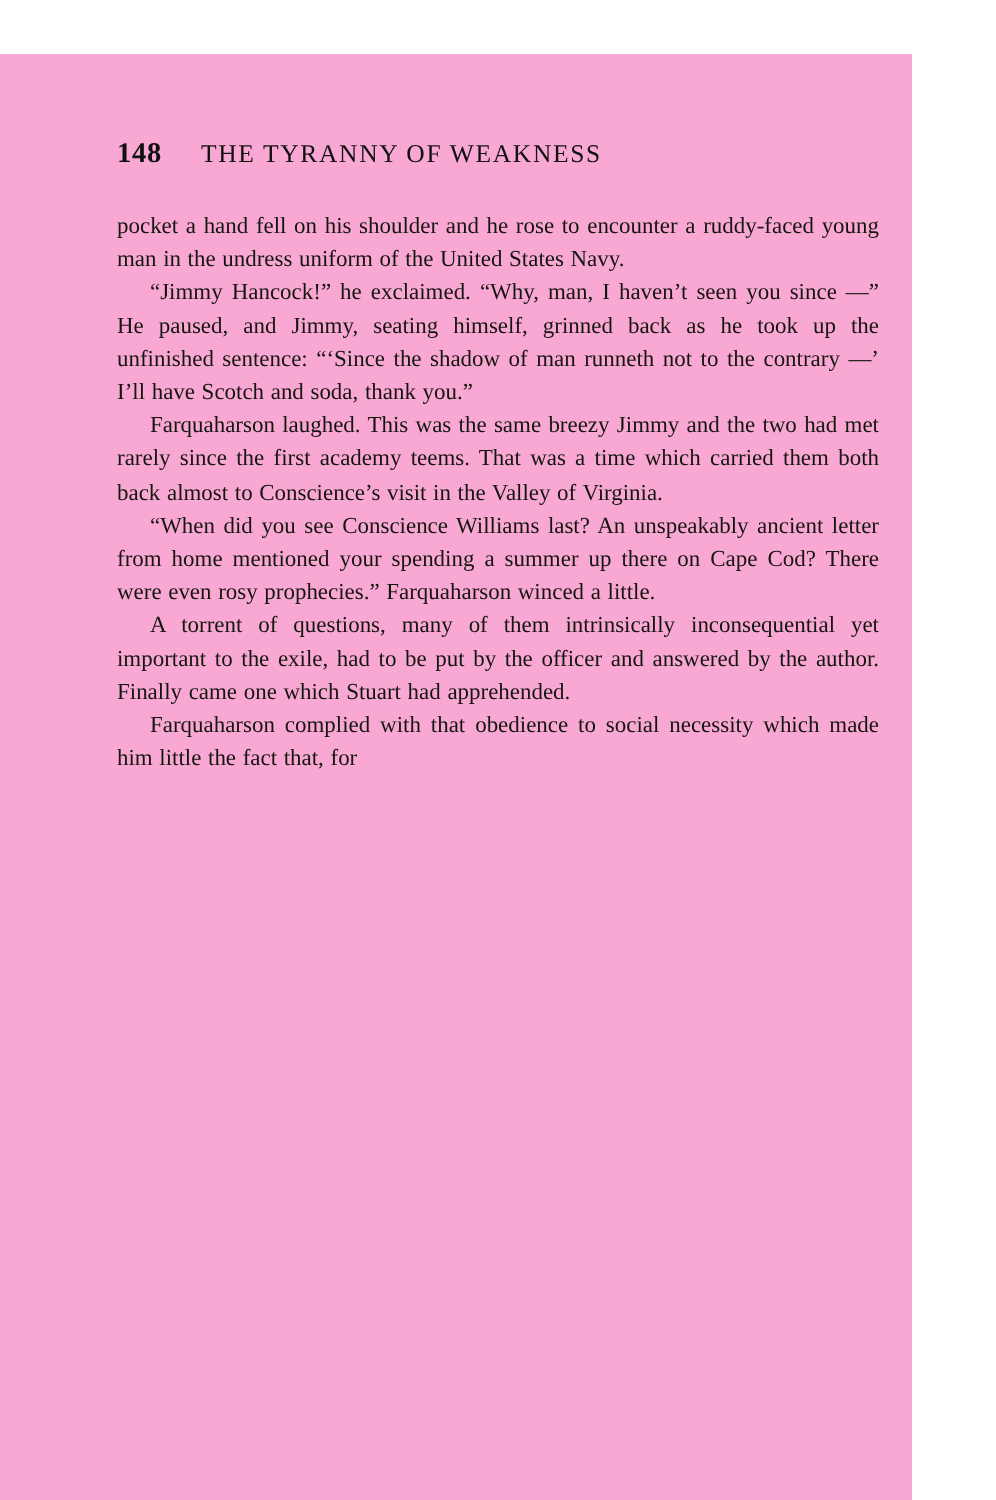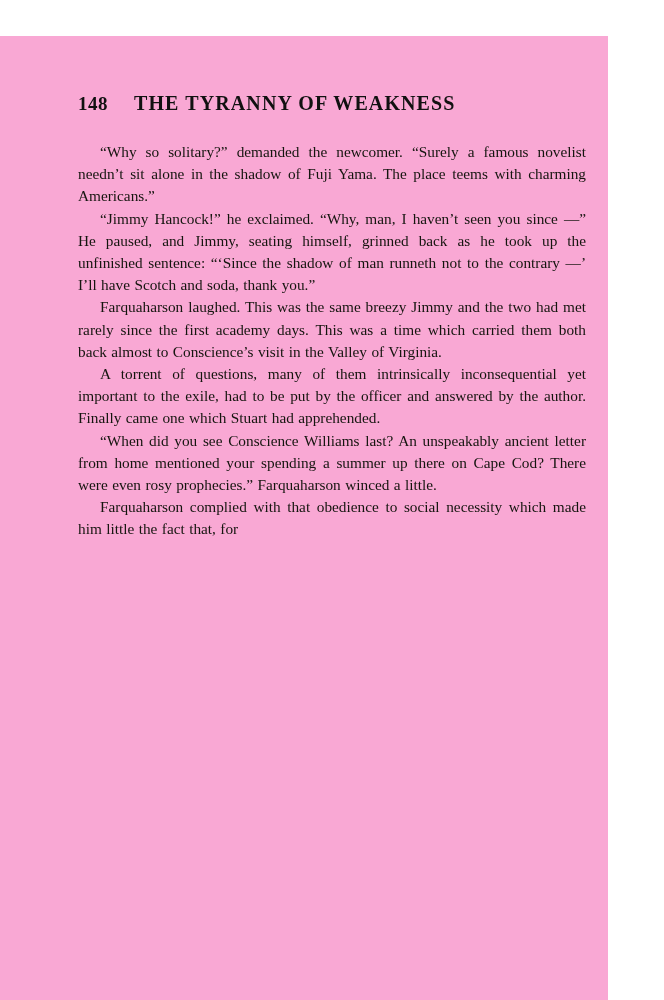--- a/index.html
+++ b/index.html
@@ -34,22 +34,22 @@
     letter-spacing: 0.5px;
   }
   .folio {
     font-size: 19px;
     font-weight: bold;
     font-family: "Liberation Serif", serif;
     margin-right: 26px;
     color: #111;
   }
   .running-head {
-    font-size: 20px;
-    font-weight: bold;
+    font-size: 17px;
+    font-weight: normal;
     letter-spacing: 1.1px;
     color: #111;
     white-space: nowrap;
   }
   .body-text {
     font-size: 15.3px;
     line-height: 22.2px;
     text-align: justify;
     color: #15150f;
     font-family: "Liberation Serif", serif;
@@ -72,22 +72,22 @@
 
 <div class="page">
   <div class="page-inner">
 
     <div class="header-row">
       <span class="folio">148</span>
       <span class="running-head">THE TYRANNY OF WEAKNESS</span>
     </div>
 
     <div class="body-text">
-      <p class="para">“Why so solitary?” demanded the newcomer. “Surely a famous novelist needn’t sit alone in the shadow of Fuji Yama. The place teems with charming Americans.”</p>
+      <p class="para noindent">pocket a hand fell on his shoulder and he rose to encounter a ruddy-faced young man in the undress uniform of the United States Navy.</p>
       <p class="para">“Jimmy Hancock!” he exclaimed. “Why, man, I haven’t seen you since —” He paused, and Jimmy, seating himself, grinned back as he took up the unfinished sentence: “‘Since the shadow of man runneth not to the contrary —’ I’ll have Scotch and soda, thank you.”</p>
-      <p class="para">Farquaharson laughed. This was the same breezy Jimmy and the two had met rarely since the first academy days. This was a time which carried them both back almost to Conscience’s visit in the Valley of Virginia.</p>
+      <p class="para">Farquaharson laughed. This was the same breezy Jimmy and the two had met rarely since the first academy teems. That was a time which carried them both back almost to Conscience’s visit in the Valley of Virginia.</p>
+      <p class="para">“When did you see Conscience Williams last? An unspeakably ancient letter from home mentioned your spending a summer up there on Cape Cod? There were even rosy prophecies.” Farquaharson winced a little.</p>
       <p class="para">A torrent of questions, many of them intrinsically inconsequential yet important to the exile, had to be put by the officer and answered by the author. Finally came one which Stuart had apprehended.</p>
-      <p class="para">“When did you see Conscience Williams last? An unspeakably ancient letter from home mentioned your spending a summer up there on Cape Cod? There were even rosy prophecies.” Farquaharson winced a little.</p>
       <p class="para">Farquaharson complied with that obedience to social necessity which made him little the fact that, for</p>
     </div>
 
   </div>
 </div>
 
 </body></html>

